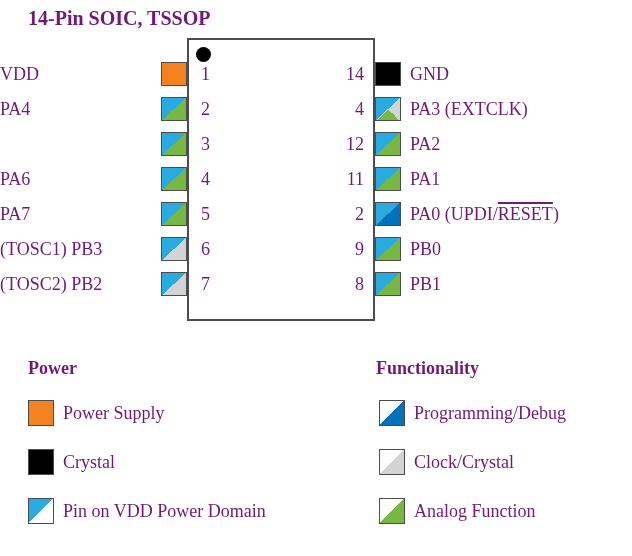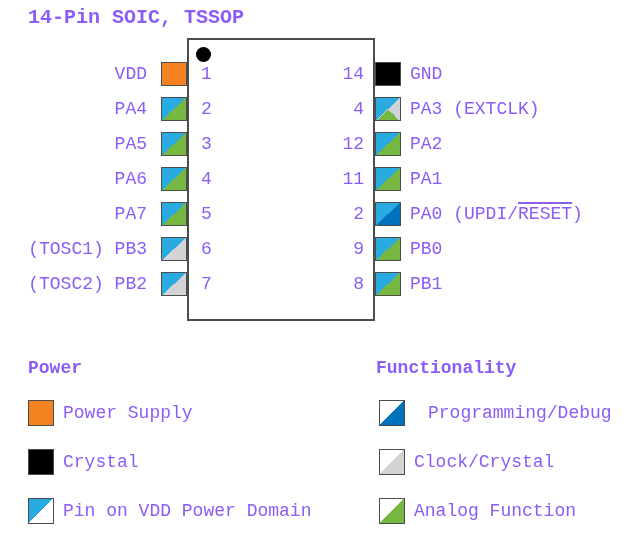--- a/index.html
+++ b/index.html
@@ -1,33 +1,33 @@
 <!DOCTYPE html>
 <html><head>
 <meta charset="utf-8">
 <style>
   html,body{margin:0;padding:0;background:#fff;}
   .stage{
     position:relative;width:632px;height:556px;background:#fff;overflow:hidden;
-    font-family:Liberation Mono, monospace;color:#8b5cf6;
+    font-family:Liberation Serif, serif;color:#701a75;
   }
   .title{position:absolute;left:28px;top:6px;font-size:20px;font-weight:bold;line-height:24px;}
   .chip{
     position:absolute;left:187px;top:38px;width:188px;height:283px;
     box-sizing:border-box;border:2px solid #4D4D4D;background:#fff;
   }
   .dot{position:absolute;left:196px;top:47px;width:15px;height:15px;border-radius:50%;background:#000;}
   .pbox{
     position:absolute;width:26px;height:24px;box-sizing:border-box;
     border:1px solid #4D4D4D;background:#fff;
   }
   .lbox{left:161px;}
   .rbox{left:375px;}
   .ptext{position:absolute;font-size:18px;line-height:24px;white-space:nowrap;}
-  .llabel{left:0;width:147px;text-align:right;}
+  .llabel{left:0;width:147px;text-align:left;}
   .lnum{left:201px;}
   .rnum{left:320px;width:44px;text-align:right;}
   .rlabel{left:410px;}
   .ov{text-decoration:overline;text-decoration-thickness:1.5px;}
   .lg-head{position:absolute;top:357px;font-size:18px;font-weight:bold;line-height:22px;text-align:center;}
   .lg-swatch{
     position:absolute;width:26px;height:26px;box-sizing:border-box;
     border:1px solid #4D4D4D;background:#fff;
   }
   .lg-label{position:absolute;font-size:18px;line-height:26px;white-space:nowrap;}
@@ -43,21 +43,20 @@
   <div class="dot"></div>
 
   <div class="ptext llabel" style="top:62px">VDD</div>
   <div class="pbox lbox" style="top: 62px; background: rgb(245, 130, 32);"></div>
   <div class="ptext lnum" style="top:62px">1</div>
 
   <div class="ptext llabel" style="top:97px">PA4</div>
   <div class="pbox lbox" style="top: 97px; background: linear-gradient(to right bottom, rgb(41, 171, 226) 50%, rgb(119, 184, 67) 50%);"></div>
   <div class="ptext lnum" style="top:97px">2</div>
 
-  <div class="ptext llabel" style="top:132px">PA5</div>
   <div class="pbox lbox" style="top: 132px; background: linear-gradient(to right bottom, rgb(41, 171, 226) 50%, rgb(119, 184, 67) 50%);"></div>
   <div class="ptext lnum" style="top:132px">3</div>
 
   <div class="ptext llabel" style="top:167px">PA6</div>
   <div class="pbox lbox" style="top: 167px; background: linear-gradient(to right bottom, rgb(41, 171, 226) 50%, rgb(119, 184, 67) 50%);"></div>
   <div class="ptext lnum" style="top:167px">4</div>
 
   <div class="ptext llabel" style="top:202px">PA7</div>
   <div class="pbox lbox" style="top: 202px; background: linear-gradient(to right bottom, rgb(41, 171, 226) 50%, rgb(119, 184, 67) 50%);"></div>
   <div class="ptext lnum" style="top:202px">5</div>
@@ -105,21 +104,21 @@
 
   <div class="lg-swatch" style="left: 28px; top: 449px; background: rgb(0, 0, 0);"></div>
   <div class="lg-label" style="left:63px;top:449px">Crystal</div>
 
   <div class="lg-swatch" style="left: 28px; top: 498px; background: linear-gradient(to right bottom, rgb(41, 171, 226) 50%, rgb(255, 255, 255) 50%);"></div>
   <div class="lg-label" style="left:63px;top:498px">Pin on VDD Power Domain</div>
 
   <div class="lg-head" style="left:376px">Functionality</div>
 
   <div class="lg-swatch" style="left: 379px; top: 400px; background: linear-gradient(to right bottom, rgb(255, 255, 255) 50%, rgb(0, 113, 188) 50%);"></div>
-  <div class="lg-label" style="left:428px;top:400px">Programming/Debug</div>
+  <div class="lg-label" style="left:414px;top:400px">Programming/Debug</div>
 
   <div class="lg-swatch" style="left: 379px; top: 449px; background: linear-gradient(to right bottom, rgb(255, 255, 255) 50%, rgb(209, 211, 212) 50%);"></div>
   <div class="lg-label" style="left:414px;top:449px">Clock/Crystal</div>
 
   <div class="lg-swatch" style="left: 379px; top: 498px; background: linear-gradient(to right bottom, rgb(255, 255, 255) 50%, rgb(119, 184, 67) 50%);"></div>
   <div class="lg-label" style="left:414px;top:498px">Analog Function</div>
 
 </div>
 
 </body></html>

